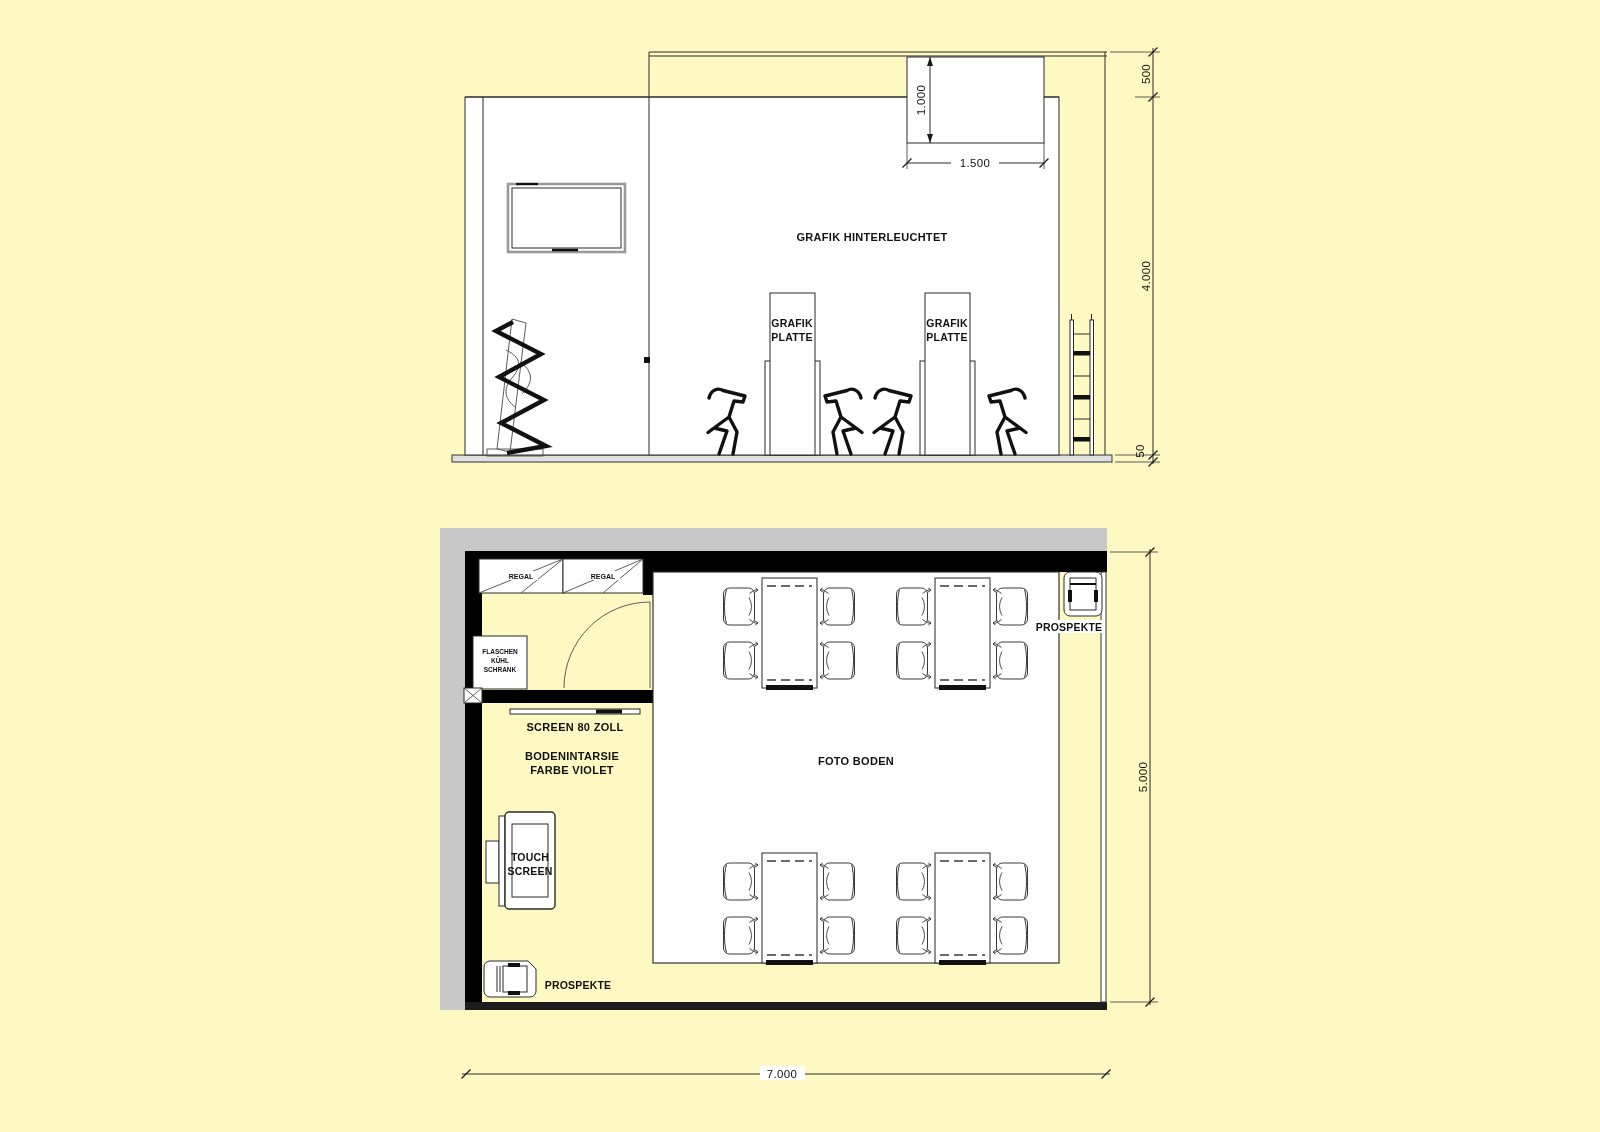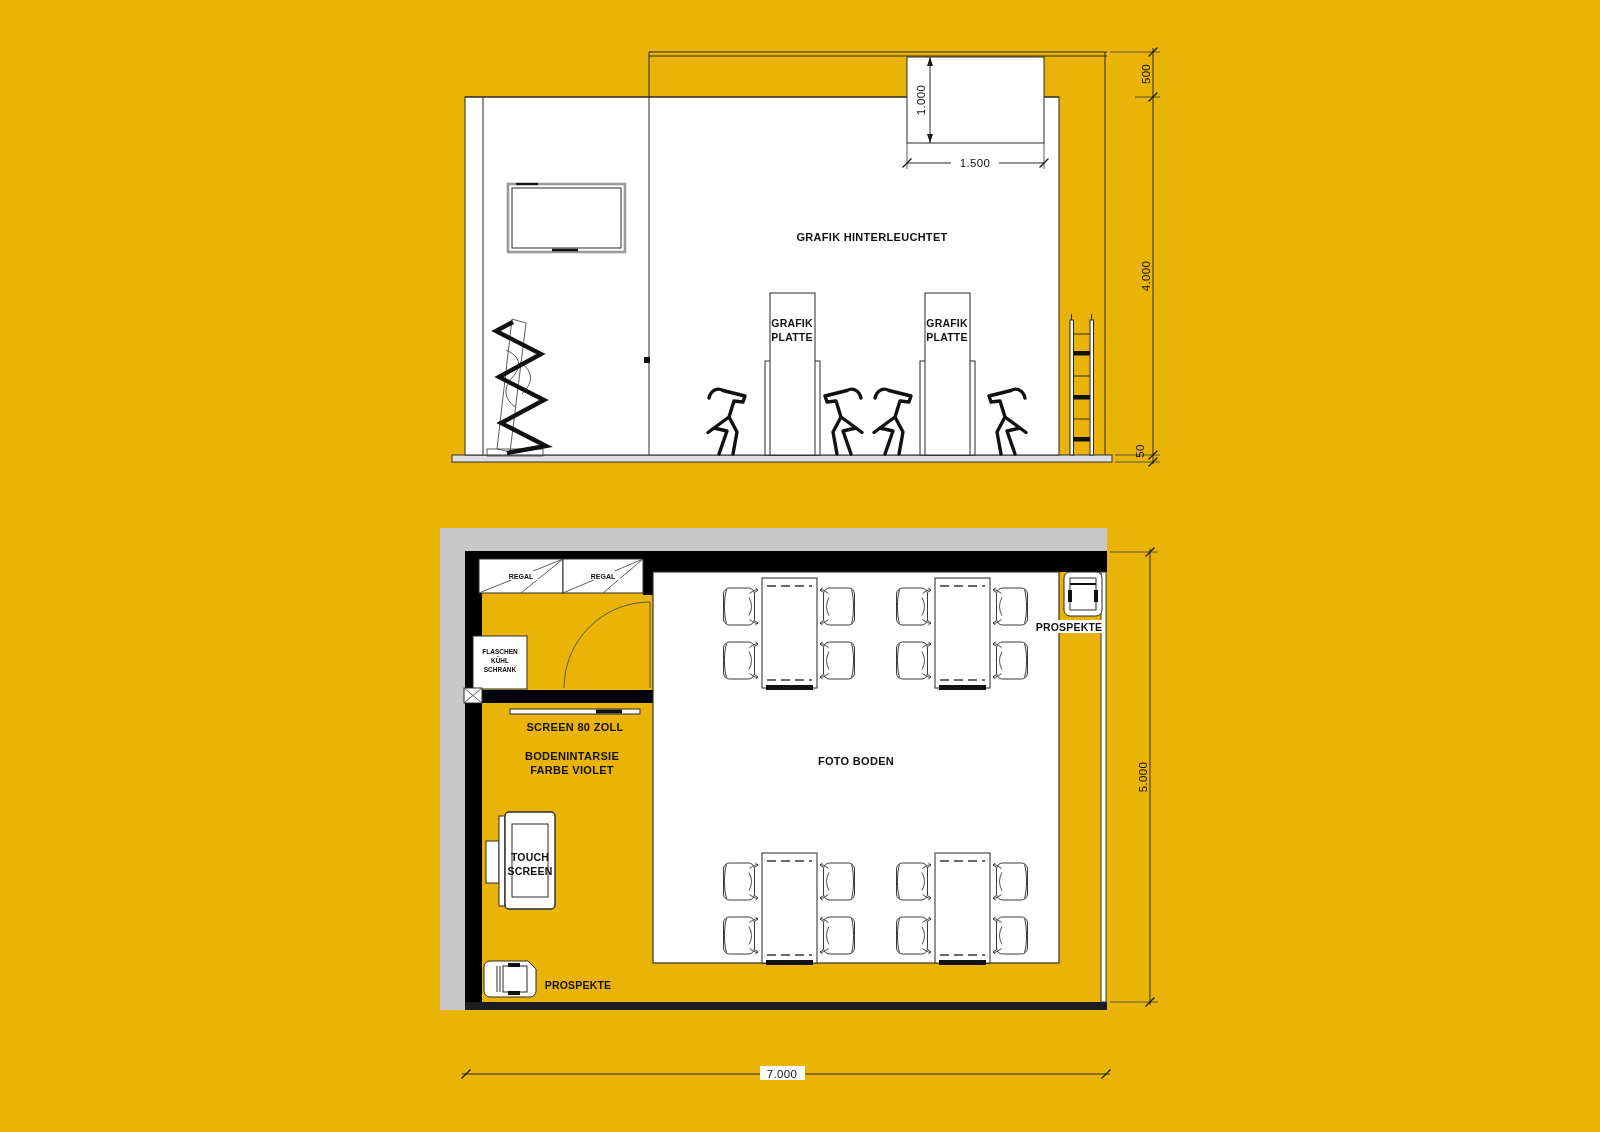--- a/index.html
+++ b/index.html
@@ -1,16 +1,16 @@
 <!DOCTYPE html>
 <html><head>
 <meta charset="utf-8">
 <style>
   html,body{margin:0;padding:0;background:#fff;}
-  .stage{position:relative;width:1600px;height:1132px;background:#eab308;overflow:hidden;}
+  .stage{position:relative;width:1600px;height:1132px;background:#fef9c3;overflow:hidden;}
   svg{position:absolute;left:0;top:0;}
   text{font-family:"Liberation Sans", sans-serif;fill:#111;text-anchor:middle;}
   .b{font-weight:bold;}
   .s11{font-size:11px;letter-spacing:.3px;}
   .s105{font-size:10.5px;letter-spacing:.2px;}
   .s7{font-size:7px;}
   .s65{font-size:6.5px;}
   .dim{font-size:11.5px;font-weight:normal;letter-spacing:.3px;}
   .ln{stroke:#2a2a2a;stroke-width:1;fill:none;}
   .ln12{stroke:#2a2a2a;stroke-width:1.2;fill:none;}

